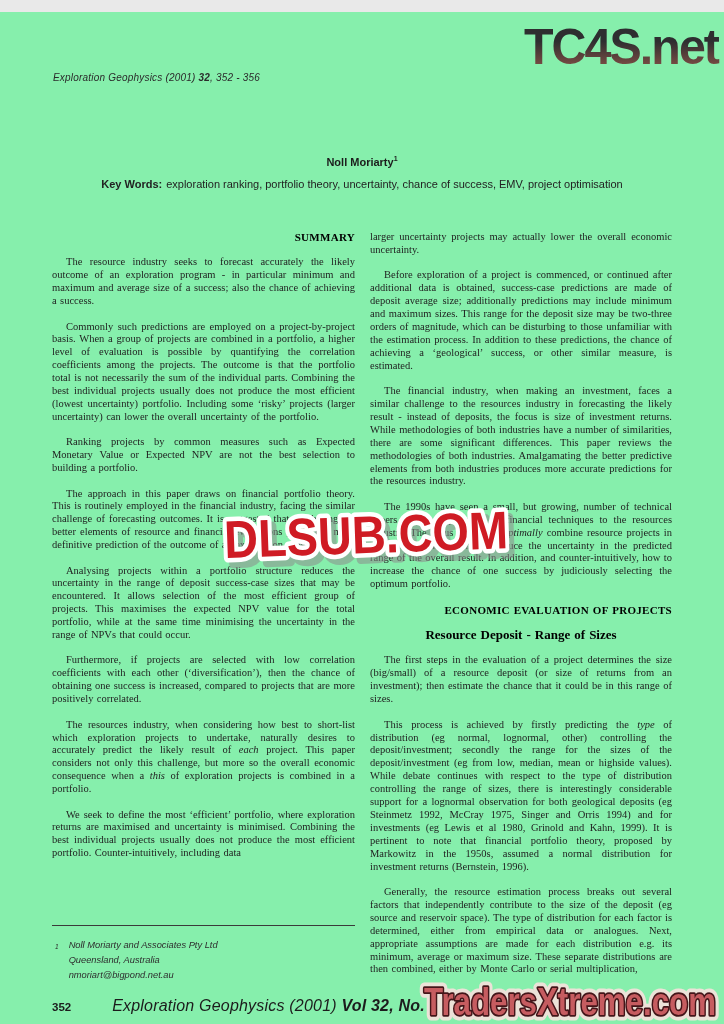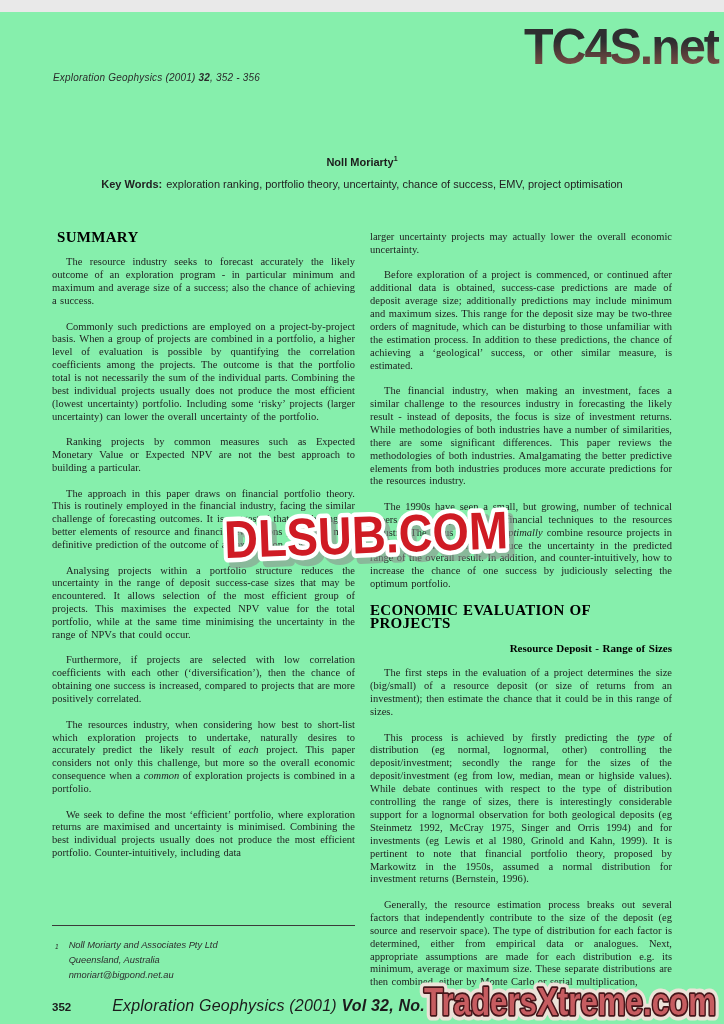--- a/index.html
+++ b/index.html
@@ -16,23 +16,23 @@
   .author sup { font-size:7px; font-weight:bold; }
 
   .keywords { position:absolute; left:0; top:166px; width:100%; text-align:center; font-family:"Liberation Sans",sans-serif; font-size:11px; color:#222; }
   .keywords b { margin-right:4px; }
 
   .col { position:absolute; top:219px; font-size:10.5px; line-height:12.9px; text-align:justify; color:#1e1e1e; word-spacing:0.8px; }
   .col-left  { left:52px;  width:303px; }
   .col-right { left:370px; width:302px; }
   .col p { margin:0 0 12.5px 0; text-indent:14px; }
   .col p.no-indent { text-indent:0; }
-  .col h2 { font-size:15px; font-weight:bold; color:#000; margin:0 0 12.5px 0; letter-spacing:0.3px; text-align:left; }
+  .col h2 { font-size:11px; font-weight:bold; color:#000; margin:0 0 12.5px 0; letter-spacing:0.3px; text-align:right; }
   .col h2.h-indent { padding-left:5px; }
-  .col h3 { font-size:11px; font-weight:bold; color:#000; margin:0 0 12.5px 0; text-align:right; }
+  .col h3 { font-size:13px; font-weight:bold; color:#000; margin:0 0 12.5px 0; text-align:center; }
   .col i { font-style:italic; }
 
   .footnote-rule { position:absolute; left:52px; top:913px; width:303px; height:0; border-top:1px solid #3a3a3a; }
   .footnote { position:absolute; left:55px; top:926px; display:flex; font-family:"Liberation Sans",sans-serif; font-style:italic; font-size:9.3px; line-height:15px; color:#2e2e2e; }
   .fn-mark { font-size:6.5px; margin:1px 10px 0 0; }
 
   .footer { position:absolute; left:52px; top:985px; display:flex; align-items:baseline; font-family:"Liberation Sans",sans-serif; color:#1c1c1c; }
   .page-num { font-weight:bold; font-size:11.5px; }
   .footer-journal { margin-left:41px; font-style:italic; font-size:16px; letter-spacing:0.2px; }
   .footer-journal b { font-style:italic; }
@@ -66,25 +66,25 @@
   </div>
 
   <div class="keywords">
     <b>Key Words:</b><span>exploration ranking, portfolio theory, uncertainty, chance of success, EMV, project optimisation</span>
   </div>
 
   <div class="col col-left">
     <h2 class="h-indent">SUMMARY</h2>
     <p>The resource industry seeks to forecast accurately the likely outcome of an exploration program - in particular minimum and maximum and average size of a success; also the chance of achieving a success.</p>
     <p>Commonly such predictions are employed on a project-by-project basis. When a group of projects are combined in a portfolio, a higher level of evaluation is possible by quantifying the correlation coefficients among the projects. The outcome is that the portfolio total is not necessarily the sum of the individual parts. Combining the best individual projects usually does not produce the most efficient (lowest uncertainty) portfolio. Including some ‘risky’ projects (larger uncertainty) can lower the overall uncertainty of the portfolio.</p>
-    <p>Ranking projects by common measures such as Expected Monetary Value or Expected NPV are not the best approach to building a particular.</p>
+    <p>Ranking projects by common measures such as Expected Monetary Value or Expected NPV are not the best selection to building a portfolio.</p>
     <p>The approach in this paper draws on financial portfolio theory. This is routinely employed in the financial industry, facing the similar challenge of forecasting outcomes. It is suggested that combining the better elements of resource and financial evaluations produce a more definitive prediction of the outcome of an exploration program.</p>
     <p>Analysing projects within a portfolio structure reduces the uncertainty in the range of deposit success-case sizes that may be encountered. It allows selection of the most efficient group of projects. This maximises the expected NPV value for the total portfolio, while at the same time minimising the uncertainty in the range of NPVs that could occur.</p>
     <p>Furthermore, if projects are selected with low correlation coefficients with each other (‘diversification’), then the chance of obtaining one success is increased, compared to projects that are more positively correlated.</p>
-    <p>The resources industry, when considering how best to short-list which exploration projects to undertake, naturally desires to accurately predict the likely result of <i>each</i> project. This paper considers not only this challenge, but more so the overall economic consequence when a <i>common</i> of exploration projects is combined in a portfolio.</p>
+    <p>The resources industry, when considering how best to short-list which exploration projects to undertake, naturally desires to accurately predict the likely result of <i>each</i> project. This paper considers not only this challenge, but more so the overall economic consequence when a <i>this</i> of exploration projects is combined in a portfolio.</p>
     <p>We seek to define the most ‘efficient’ portfolio, where exploration returns are maximised and uncertainty is minimised. Combining the best individual projects usually does not produce the most efficient portfolio. Counter-intuitively, including data</p>
   </div>
 
   <div class="col col-right">
     <p class="no-indent">larger uncertainty projects may actually lower the overall economic uncertainty.</p>
     <p>Before exploration of a project is commenced, or continued after additional data is obtained, success-case predictions are made of deposit average size; additionally predictions may include minimum and maximum sizes. This range for the deposit size may be two-three orders of magnitude, which can be disturbing to those unfamiliar with the estimation process. In addition to these predictions, the chance of achieving a ‘geological’ success, or other similar measure, is estimated.</p>
     <p>The financial industry, when making an investment, faces a similar challenge to the resources industry in forecasting the likely result - instead of deposits, the focus is size of investment returns. While methodologies of both industries have a number of similarities, there are some significant differences. This paper reviews the methodologies of both industries. Amalgamating the better predictive elements from both industries produces more accurate predictions for the resources industry.</p>
     <p>The 1990s have seen a small, but growing, number of technical papers on the application of financial techniques to the resources industry. The focus is how to <i>optimally</i> combine resource projects in a portfolio - how can we reduce the uncertainty in the predicted range of the overall result. In addition, and counter-intuitively, how to increase the chance of one success by judiciously selecting the optimum portfolio.</p>
     <h2>ECONOMIC EVALUATION OF PROJECTS</h2>
     <h3>Resource Deposit - Range of Sizes</h3>

